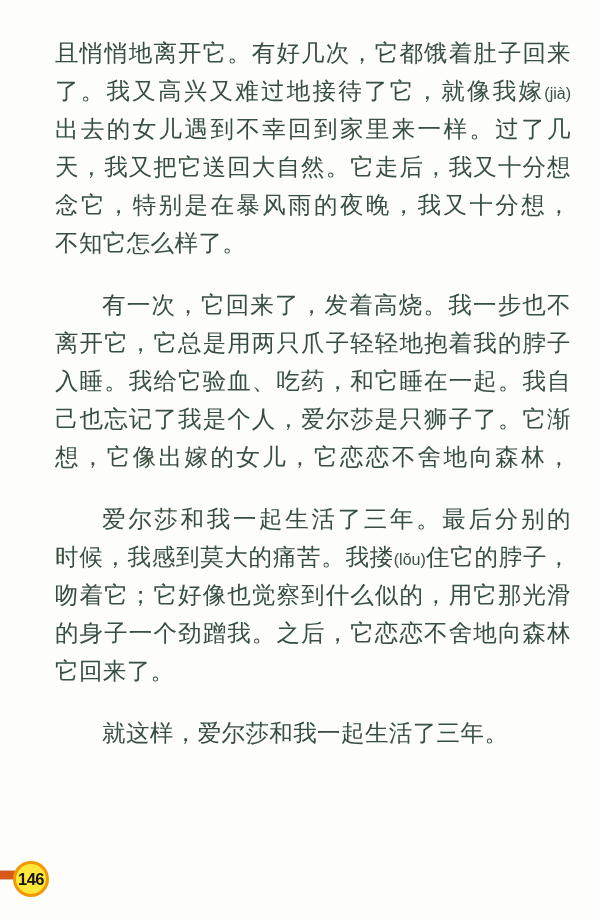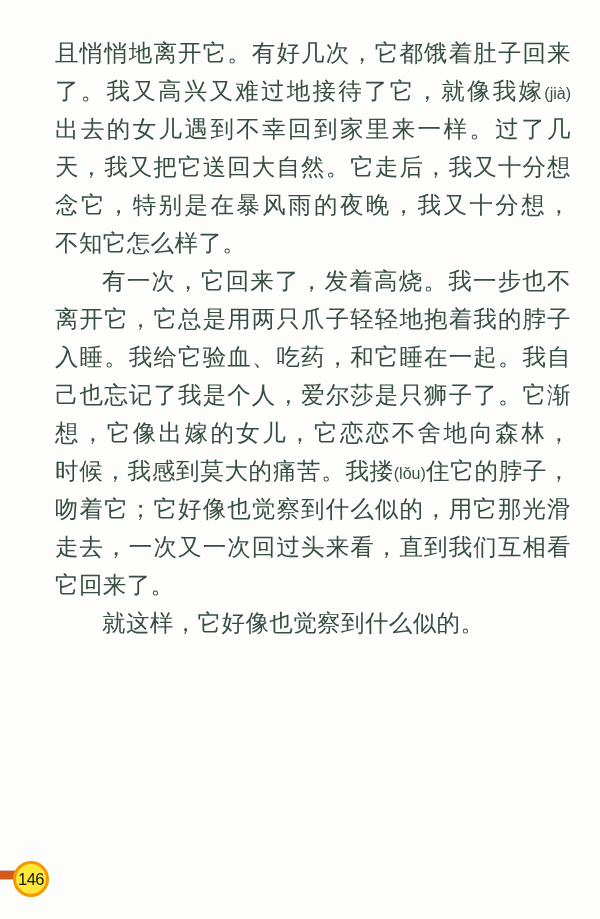--- a/index.html
+++ b/index.html
@@ -21,21 +21,21 @@
   }
   .line {
     font-size: 23.5px;
     line-height: 38px;
     height: 38px;
     text-align: justify;
     text-align-last: justify;
     letter-spacing: 0.4px;
   }
   .line.end { text-align-last: auto; }
-  .line.indent { text-indent: 2em; }
+  .line.indent { text-indent: 2em; margin-top: 24px; }
   .pinyin {
     font-family: "Liberation Sans", sans-serif;
     font-size: 16px;
     letter-spacing: 0;
     white-space: nowrap;
   }
   .footer-tab {
     position: absolute;
     left: 0; top: 871px;
     width: 18px; height: 8px;
@@ -51,44 +51,45 @@
     background: #ffe83a;
     border: 3px solid #f39800;
     border-radius: 50%;
     display: flex;
     align-items: center;
     justify-content: center;
   }
   .page-num {
     font-family: "Liberation Sans", sans-serif;
     font-size: 16.5px;
-    font-weight: normal;
+    font-weight: bold;
     color: #141414;
     letter-spacing: -0.5px;
   }
 </style>
 </head>
 <body style="background: rgb(253, 253, 251);">
 
 <div class="page">
   <main class="text-block" style="color: rgb(55, 79, 65);">
       <div class="line"><span>且悄悄地离开它。有好几次，它都饿着肚子回来</span></div>
       <div class="line"><span>了。我又高兴又难过地接待了它，就像我嫁</span><span class="pinyin">(jià)</span></div>
       <div class="line"><span>出去的女儿遇到不幸回到家里来一样。过了几</span></div>
       <div class="line"><span>天，我又把它送回大自然。它走后，我又十分想</span></div>
       <div class="line"><span>念它，特别是在暴风雨的夜晚，我又十分想，</span></div>
       <div class="line end"><span>不知它怎么样了。</span></div>
       <div class="line indent"><span>有一次，它回来了，发着高烧。我一步也不</span></div>
       <div class="line"><span>离开它，它总是用两只爪子轻轻地抱着我的脖子</span></div>
       <div class="line"><span>入睡。我给它验血、吃药，和它睡在一起。我自</span></div>
       <div class="line"><span>己也忘记了我是个人，爱尔莎是只狮子了。它渐</span></div>
       <div class="line"><span>想，它像出嫁的女儿，它恋恋不舍地向森林，</span></div>
+      <div class="line indent"><span>爱尔莎和我一起生活了三年。最后分别的</span></div>
       <div class="line"><span>时候，我感到莫大的痛苦。我搂</span><span class="pinyin">(lǒu)</span><span>住它的脖子，</span></div>
       <div class="line"><span>吻着它；它好像也觉察到什么似的，用它那光滑</span></div>
-      <div class="line"><span>走去，一次又一次回过头来看，直到我们互相看</span></div>
+      <div class="line"><span>的身子一个劲蹭我。之后，它恋恋不舍地向森林</span></div>
       <div class="line end"><span>它回来了。</span></div>
-      <div class="line indent end"><span>就这样，它好像也觉察到什么似的。</span></div>
+      <div class="line indent end"><span>就这样，爱尔莎和我一起生活了三年。</span></div>
     </main>
   <div class="footer-tab" style="background: rgb(216, 90, 26);"></div>
   <div class="page-badge" style="background: rgb(255, 232, 58); border-color: rgb(243, 152, 0);">
     <span class="page-num" style="color: rgb(20, 20, 20);">146</span>
   </div>
 </div>
 
 </body></html>

